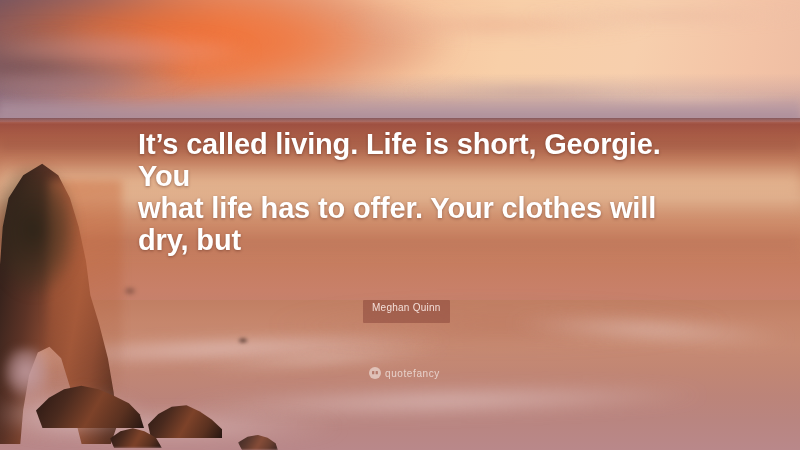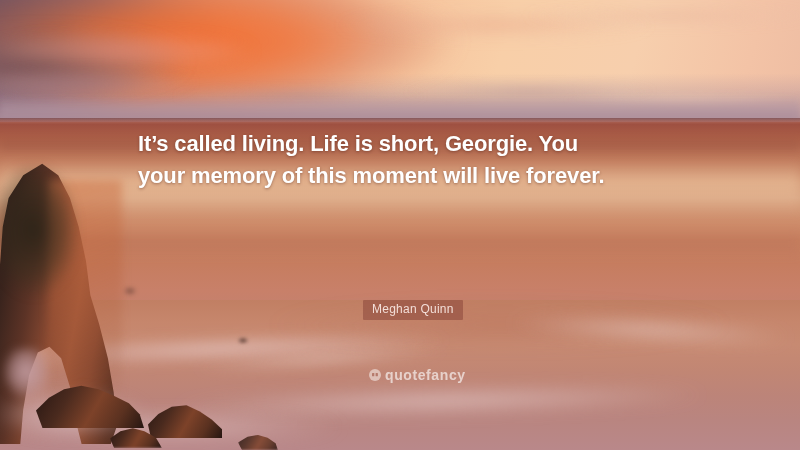--- a/index.html
+++ b/index.html
@@ -416,36 +416,36 @@
   .quote-block {
     position: absolute;
     left: 138px;
     top: 128px;
     width: 556px;
   }
   .quote-text {
     margin: 0;
     color: #ffffff;
     font-family: "Liberation Sans", sans-serif;
-    font-size: 22px;
+    font-size: 29px;
     font-weight: bold;
     line-height: 32px;
     letter-spacing: -0.15px;
     text-shadow: 0 1px 3px rgba(80,34,24,0.45);
   }
 
   .author-badge {
     position: absolute;
     left: 363px;
     top: 300px;
-    padding: 2px 9px 4px 9px;
+    padding: 2px 9px 10px 9px;
     background: rgba(122,52,46,0.42);
     color: #f3ded8;
     font-family: "Liberation Sans", sans-serif;
-    font-size: 12px;
+    font-size: 10px;
     font-weight: normal;
     letter-spacing: 0.25px;
     white-space: nowrap;
     border-radius: 1px;
   }
 
   
   .watermark {
     position: absolute;
     left: 369px;
@@ -460,23 +460,23 @@
     border-radius: 50%;
     background: rgba(255,255,255,0.62);
     display: flex;
     align-items: center;
     justify-content: center;
   }
   .wm-logo svg { display: block; }
   .wm-text {
     color: rgba(255,255,255,0.80);
     font-family: "Liberation Sans", sans-serif;
-    font-size: 14px;
+    font-size: 10px;
     letter-spacing: 0.6px;
-    font-weight: bold;
+    font-weight: normal;
   }
 </style>
 </head>
 <body>
 
 <div class="stage">
 
   <div class="sky"></div>
   <div class="cloud-dark"></div>
   <div class="cloud-main"></div>
@@ -514,21 +514,21 @@
 
   <div class="rock rock-a"></div>
   <div class="rock rock-b"></div>
   <div class="rock rock-c"></div>
   <div class="rock rock-d"></div>
   <div class="rock-speck"></div>
   <div class="rock-speck2"></div>
 
   <div class="quote-block">
     <p class="quote-text">It’s called living. Life is short, Georgie. You</p>
-    <p class="quote-text">your memory of this moment will live forever.</p>
+    <p class="quote-text">what life has to offer. Your clothes will dry, but</p>
   </div>
 
   <div class="author-badge">Meghan Quinn</div>
 
   <div class="watermark">
     <span class="wm-logo">
       <svg width="8" height="8" viewBox="0 0 8 8" aria-hidden="true">
         <rect x="1" y="2" width="2.3" height="3.2" rx="0.5" fill="#b3786b"></rect>
         <rect x="4.6" y="2" width="2.3" height="3.2" rx="0.5" fill="#b3786b"></rect>
       </svg>

